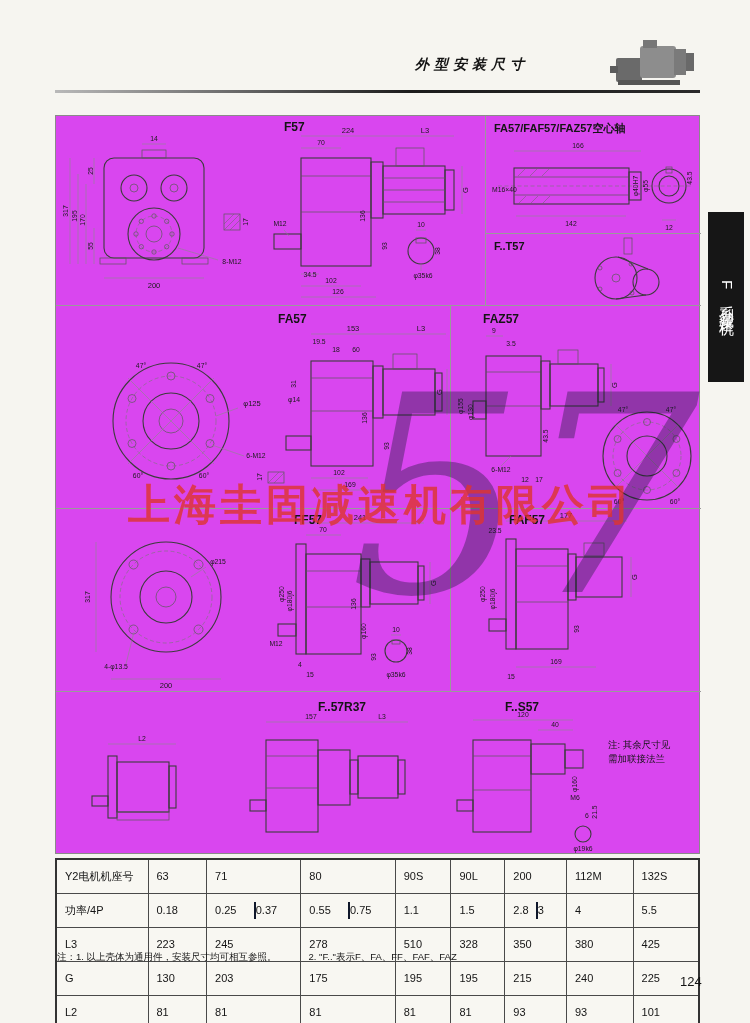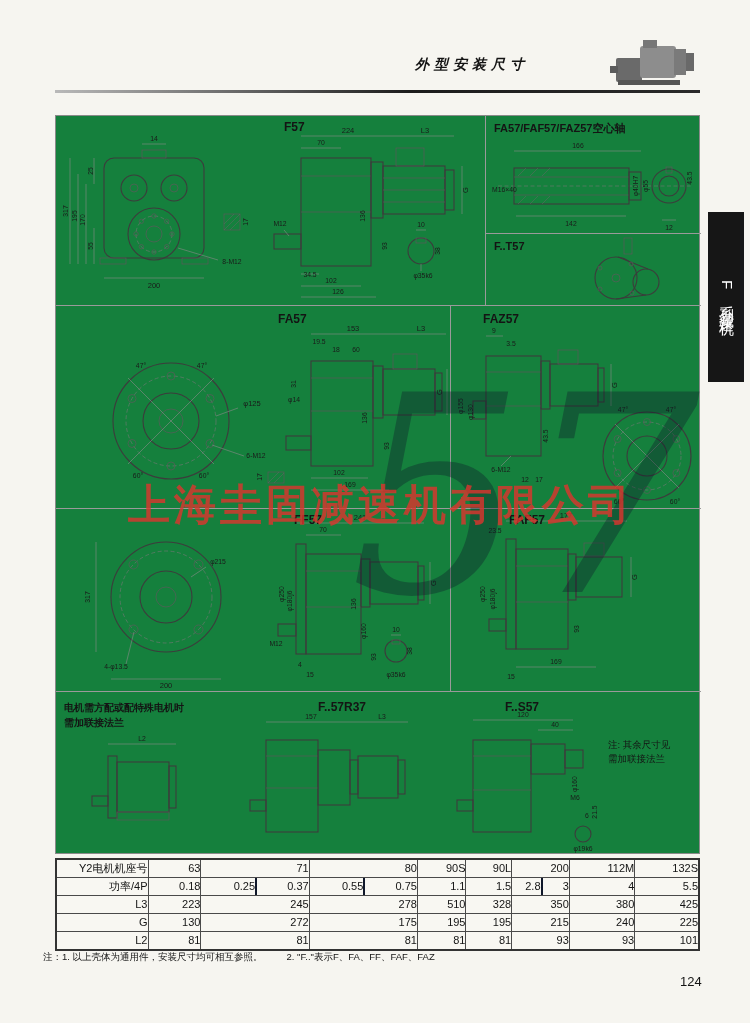--- a/index.html
+++ b/index.html
@@ -1,21 +1,21 @@
 <!DOCTYPE html>
 <html><head>
 <meta charset="utf-8">
 <style>
   *{margin:0;padding:0;box-sizing:border-box}
   html,body{width:750px;height:1023px}
   body{position:relative;background:#f6f5f0;font-family:"Liberation Sans",sans-serif;color:#141414;overflow:hidden}
   .hdr-title{position:absolute;top:56px;left:415px;font-size:14px;font-weight:bold;font-style:italic;letter-spacing:5px;white-space:nowrap}
   .hdr-rule{position:absolute;top:90px;left:55px;width:645px;height:3px;background:linear-gradient(90deg,#b9b9b9,#1c1c1c 55%,#2a2a2a)}
   .gearbox-photo{position:absolute;top:34px;left:610px;width:90px;height:54px}
-  .main-box{position:absolute;top:115px;left:55px;width:645px;height:739px;border:1px solid #8a8a8a;background:#15803d}
+  .main-box{position:absolute;top:115px;left:55px;width:645px;height:739px;border:1px solid #8a8a8a;background:#d946ef}
   .panel{position:absolute;overflow:hidden}
   .bR{border-right:1px solid #9a9a9a}
   .bB{border-bottom:1px solid #9a9a9a}
   .p-title{position:absolute;font-size:12px;font-weight:bold;white-space:nowrap;z-index:3}
   .p-title.sm{font-size:11px}
   .panel svg{position:absolute;left:0;top:0}
   svg text{font-family:"Liberation Sans",sans-serif;fill:#1a1a1a}
   .dt{font-size:7.5px;text-anchor:middle}
   .d6{font-size:6.8px;text-anchor:middle}
   .ds{font-size:6.8px;text-anchor:start}
@@ -23,26 +23,26 @@
   .lt{stroke:#5a5a5a;fill:none;stroke-width:0.7}
   .dim{stroke:#8a8a8a;stroke-width:0.6;fill:none}
   .dsh{stroke:#777;stroke-width:0.6;fill:none;stroke-dasharray:4 2.5}
   .htc{stroke:#666;stroke-width:0.5;fill:none}
   .note-text{position:absolute;left:8px;top:8px;font-size:10px;line-height:15px;font-weight:bold;z-index:3}
   .side-note{position:absolute;left:552px;top:622px;font-size:9.5px;line-height:14px;z-index:3}
   .wm-57{position:absolute;left:350px;top:360px;font-family:"DejaVu Serif",serif;font-style:italic;font-size:275px;line-height:1;color:#0f172a;opacity:.35;z-index:8;pointer-events:none}
   .wm-co{position:absolute;left:128px;top:477px;font-size:42px;font-weight:bold;letter-spacing:4px;color:#df342e;opacity:.8;white-space:nowrap;z-index:9;pointer-events:none}
   .side-tab{position:absolute;top:212px;left:708px;width:36px;height:170px;background:#161616;color:#fff;writing-mode:vertical-rl;font-size:15px;letter-spacing:4px;display:flex;align-items:center;justify-content:center}
   .dim-table{position:absolute;top:858px;left:55px;width:645px;border-collapse:collapse;font-size:11px;background:#f8f7f2;border:2px solid #333}
-  .dim-table td,.dim-table th{border:1px solid #4a4a4a;text-align:right;height:17px;font-weight:normal;padding:0;line-height:17px}
+  .dim-table td,.dim-table th{border:1px solid #4a4a4a;text-align:left;height:17px;font-weight:normal;padding:8px;line-height:17px}
   .dim-table th{width:92px}
   .split{padding:0}
   .split span{display:inline-block;width:50%;line-height:17px;vertical-align:top}
   .split span+span{border-left:2px solid #0f172a}
-  .footnote{position:absolute;top:951px;left:43px;font-size:9.5px;display:flex;gap:24px;white-space:nowrap}
+  .footnote{position:absolute;top:951px;left:57px;font-size:9.5px;display:flex;gap:32px;white-space:nowrap}
   .page-num{position:absolute;top:974px;left:680px;font-size:13px}
 </style>
 </head>
 <body>
 
 <div class="hdr-title">外型安装尺寸</div>
 <div class="hdr-rule"></div>
 
 <svg class="gearbox-photo" viewBox="0 0 90 54">
   <rect x="6" y="24" width="26" height="24" rx="2" fill="#6a6a6a"></rect>
@@ -360,24 +360,20 @@
       <text class="d6" transform="rotate(-90 34 85)" x="34" y="85">φ250</text>
       <text class="d6" transform="rotate(-90 44 90)" x="44" y="90">φ180j6</text>
       <text class="d6" transform="rotate(-90 128 120)" x="128" y="120">93</text>
       <text class="d6" x="105" y="155">169</text>
       <text class="d6" x="60" y="170">15</text>
       <text class="dt" transform="rotate(-90 186 68)" x="186" y="68">G</text>
     </svg>
   </div>
 
   <div class="panel" style="left:0;top:576px;width:182px;height:161px">
-    <div class="note-text">
-      <div>电机需方配或配特殊电机时</div>
-      <div>需加联接法兰</div>
-    </div>
     <svg width="182" height="115" style="top:42px">
       <rect class="ln" x="52" y="22" width="9" height="62"></rect>
       <rect class="ln" x="61" y="28" width="52" height="50"></rect>
       <rect class="ln" x="113" y="32" width="7" height="42"></rect>
       <rect class="ln" x="36" y="62" width="16" height="10"></rect>
       <rect class="lt" x="61" y="78" width="52" height="8"></rect>
       <line class="dim" x1="52" y1="10" x2="120" y2="10"></line>
       <text class="d6" x="86" y="7">L2</text>
     </svg>
   </div>
@@ -463,21 +459,21 @@
     <td>278</td>
     <td>510</td>
     <td>328</td>
     <td>350</td>
     <td>380</td>
     <td>425</td>
   </tr>
   <tr>
     <th>G</th>
     <td>130</td>
-    <td>272</td>
+    <td>203</td>
     <td>175</td>
     <td>195</td>
     <td>195</td>
     <td>215</td>
     <td>240</td>
     <td>225</td>
   </tr>
   <tr>
     <th>L2</th>
     <td>81</td>

